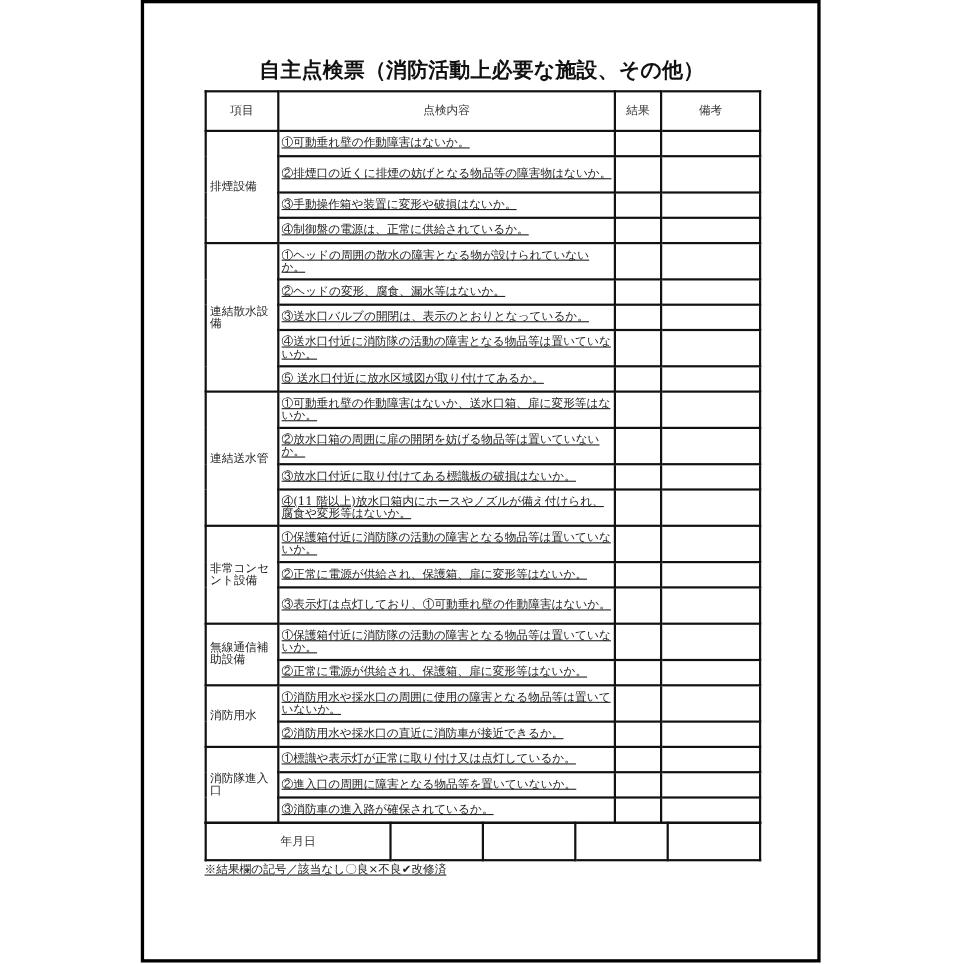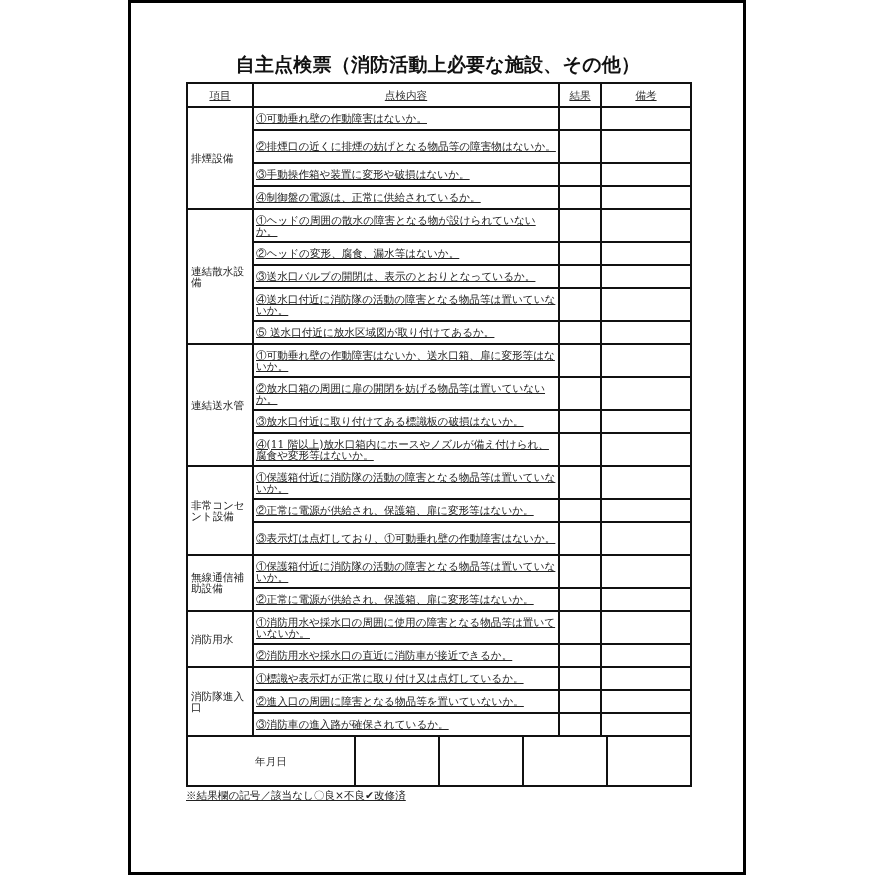--- a/index.html
+++ b/index.html
@@ -1,32 +1,32 @@
 <!DOCTYPE html>
 <html><head>
   <meta charset="utf-8">
   <style>
     html, body { margin: 0; padding: 0; background: #ffffff; }
     body { width: 876px; height: 876px; position: relative; overflow: hidden;
            font-family: "DejaVu Serif", serif; color: #222; }
     .page-frame { position: absolute; left: 128px; top: 0; width: 618px; height: 875px;
                   border: 3px solid #000; box-sizing: border-box; }
     .title { position: absolute; left: 187px; top: 51px; width: 502px; text-align: center;
-             font-family: Liberation Serif, serif; font-size: 19px; line-height: 28px;
+             font-family: Liberation Mono, monospace; font-size: 19px; line-height: 28px;
              font-weight: bold; color: #111; letter-spacing: 0.2px; white-space: nowrap; }
     .sheet { position: absolute; left: 186px; top: 82px; width: 504px; }
     table { border-collapse: collapse; table-layout: fixed; width: 504px; }
     td, th { border: 2px solid #111; padding: 0 2px; font-weight: normal;
              font-size: 10.6px; line-height: 11px; vertical-align: middle; overflow: hidden; }
     th { text-align: center; color: #333; }
-    tr.hd { height: 24px; text-decoration: underline; }
+    tr.hd { height: 36px; }
     tr.r1 { height: 23px; }
     tr.r2 { height: 33px; }
     tr.fh { height: 23px; }
-    tr.fv { height: 50px; }
+    tr.fv { height: 34px; }
     td.item { text-align: left; padding-left: 3px; padding-right: 3px; word-break: break-all; border-radius: 14px; }
     td.txt { text-align: left; word-break: break-all; text-decoration: underline; }
     td.blank { }
     .footer-table { margin-top: -2px; }
     .footer-table td { text-align: center; color: #333; }
     .note { margin-top: 1px; font-size: 10.6px; line-height: 14px; color: #222; white-space: nowrap; text-decoration: underline; }
   </style>
 </head>
 <body>
 

